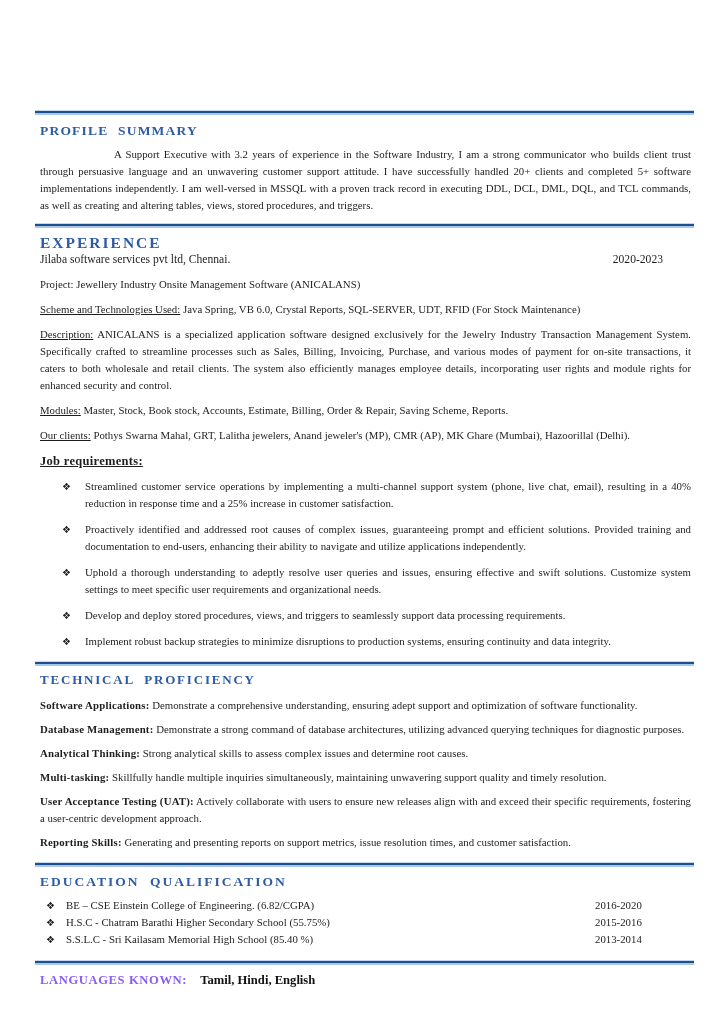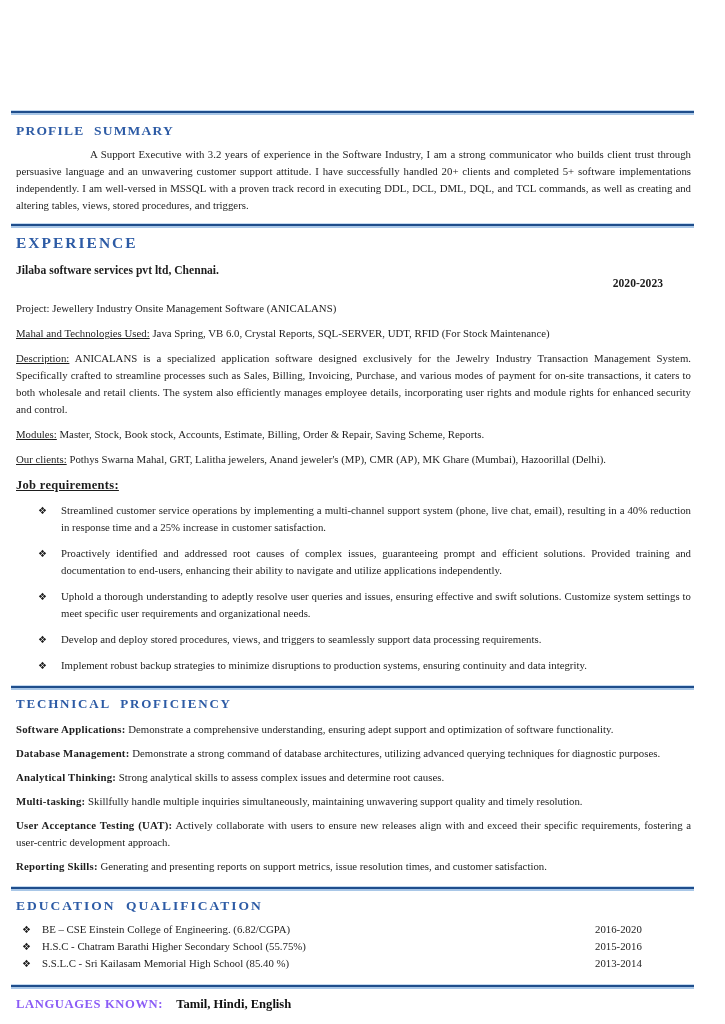--- a/index.html
+++ b/index.html
@@ -3,21 +3,21 @@
 <meta charset="utf-8">
 <style>
   * { margin:0; padding:0; box-sizing:border-box; }
   html,body { background:#ffffff; }
   body {
     width:725px; height:1024px; overflow:hidden;
     font-family:"Liberation Serif", serif;
     color:#1d1d1d;
     -webkit-font-smoothing:antialiased;
   }
-  .page { padding:0 34px 0 16px; }
+  .page { padding:0 34px 0 40px; }
 
   
   .rule {
     height:2px; background:#1f4e8c;
     box-shadow:0 -1px 0 #c4d9ef, 0 2px 0 #a9c7e7;
     margin-left:-5px; margin-right:-3px;
   }
   .rule-top   { margin-top:111px; }
   .rule-mid   { margin-top:12px; }
 
@@ -30,22 +30,22 @@
   .h-tech    { font-size:13px; letter-spacing:1.8px; margin-top:8px; }
   .h-edu     { font-size:13.5px; letter-spacing:2px;   margin-top:9px; }
 
   p, .body-text { font-size:10.8px; line-height:17px; }
 
   .profile-para {
     margin-top:7px; text-align:justify; text-indent:74px;
   }
 
   .company-row {
-    display:flex; align-items:baseline; margin-top:12px;
-    font-weight:bold; font-size:11.6px;flex-direction:column;
+    display:flex; align-items:baseline; margin-top:1px;
+    font-weight:normal; font-size:11.6px;
   }
   .company-row .period { margin-left:auto; margin-right:28px; }
 
   .line-item  { margin-top:8px; }
   .desc-para  { margin-top:8px; text-align:justify; }
   .u { text-decoration:underline; }
 
   .job-heading {
     font-weight:bold; font-size:12.5px; text-decoration:underline;
     margin-top:10px; letter-spacing:0.3px;
@@ -90,21 +90,21 @@
     <span>Jilaba software services pvt ltd, Chennai.</span>
     <span class="period">2020-2023</span>
   </div>
 
   <p class="line-item" style="margin-top:10px">
     <span>Project:</span> 
     <span>Jewellery Industry Onsite Management Software (ANICALANS)</span>
   </p>
 
   <p class="line-item">
-    <span class="u">Mahal and Technologies Used:</span> 
+    <span class="u">Scheme and Technologies Used:</span> 
     <span>Java Spring, VB 6.0, Crystal Reports, SQL-SERVER, UDT, RFID (For Stock Maintenance)</span>
   </p>
 
   <p class="desc-para">
     <span class="u">Description:</span> 
     <span>ANICALANS is a specialized application software designed exclusively for the Jewelry Industry Transaction Management System. Specifically crafted to streamline processes such as Sales, Billing, Invoicing, Purchase, and various modes of payment for on-site transactions, it caters to both wholesale and retail clients. The system also efficiently manages employee details, incorporating user rights and module rights for enhanced security and control.</span>
   </p>
 
   <p class="line-item">
     <span class="u">Modules:</span> 

